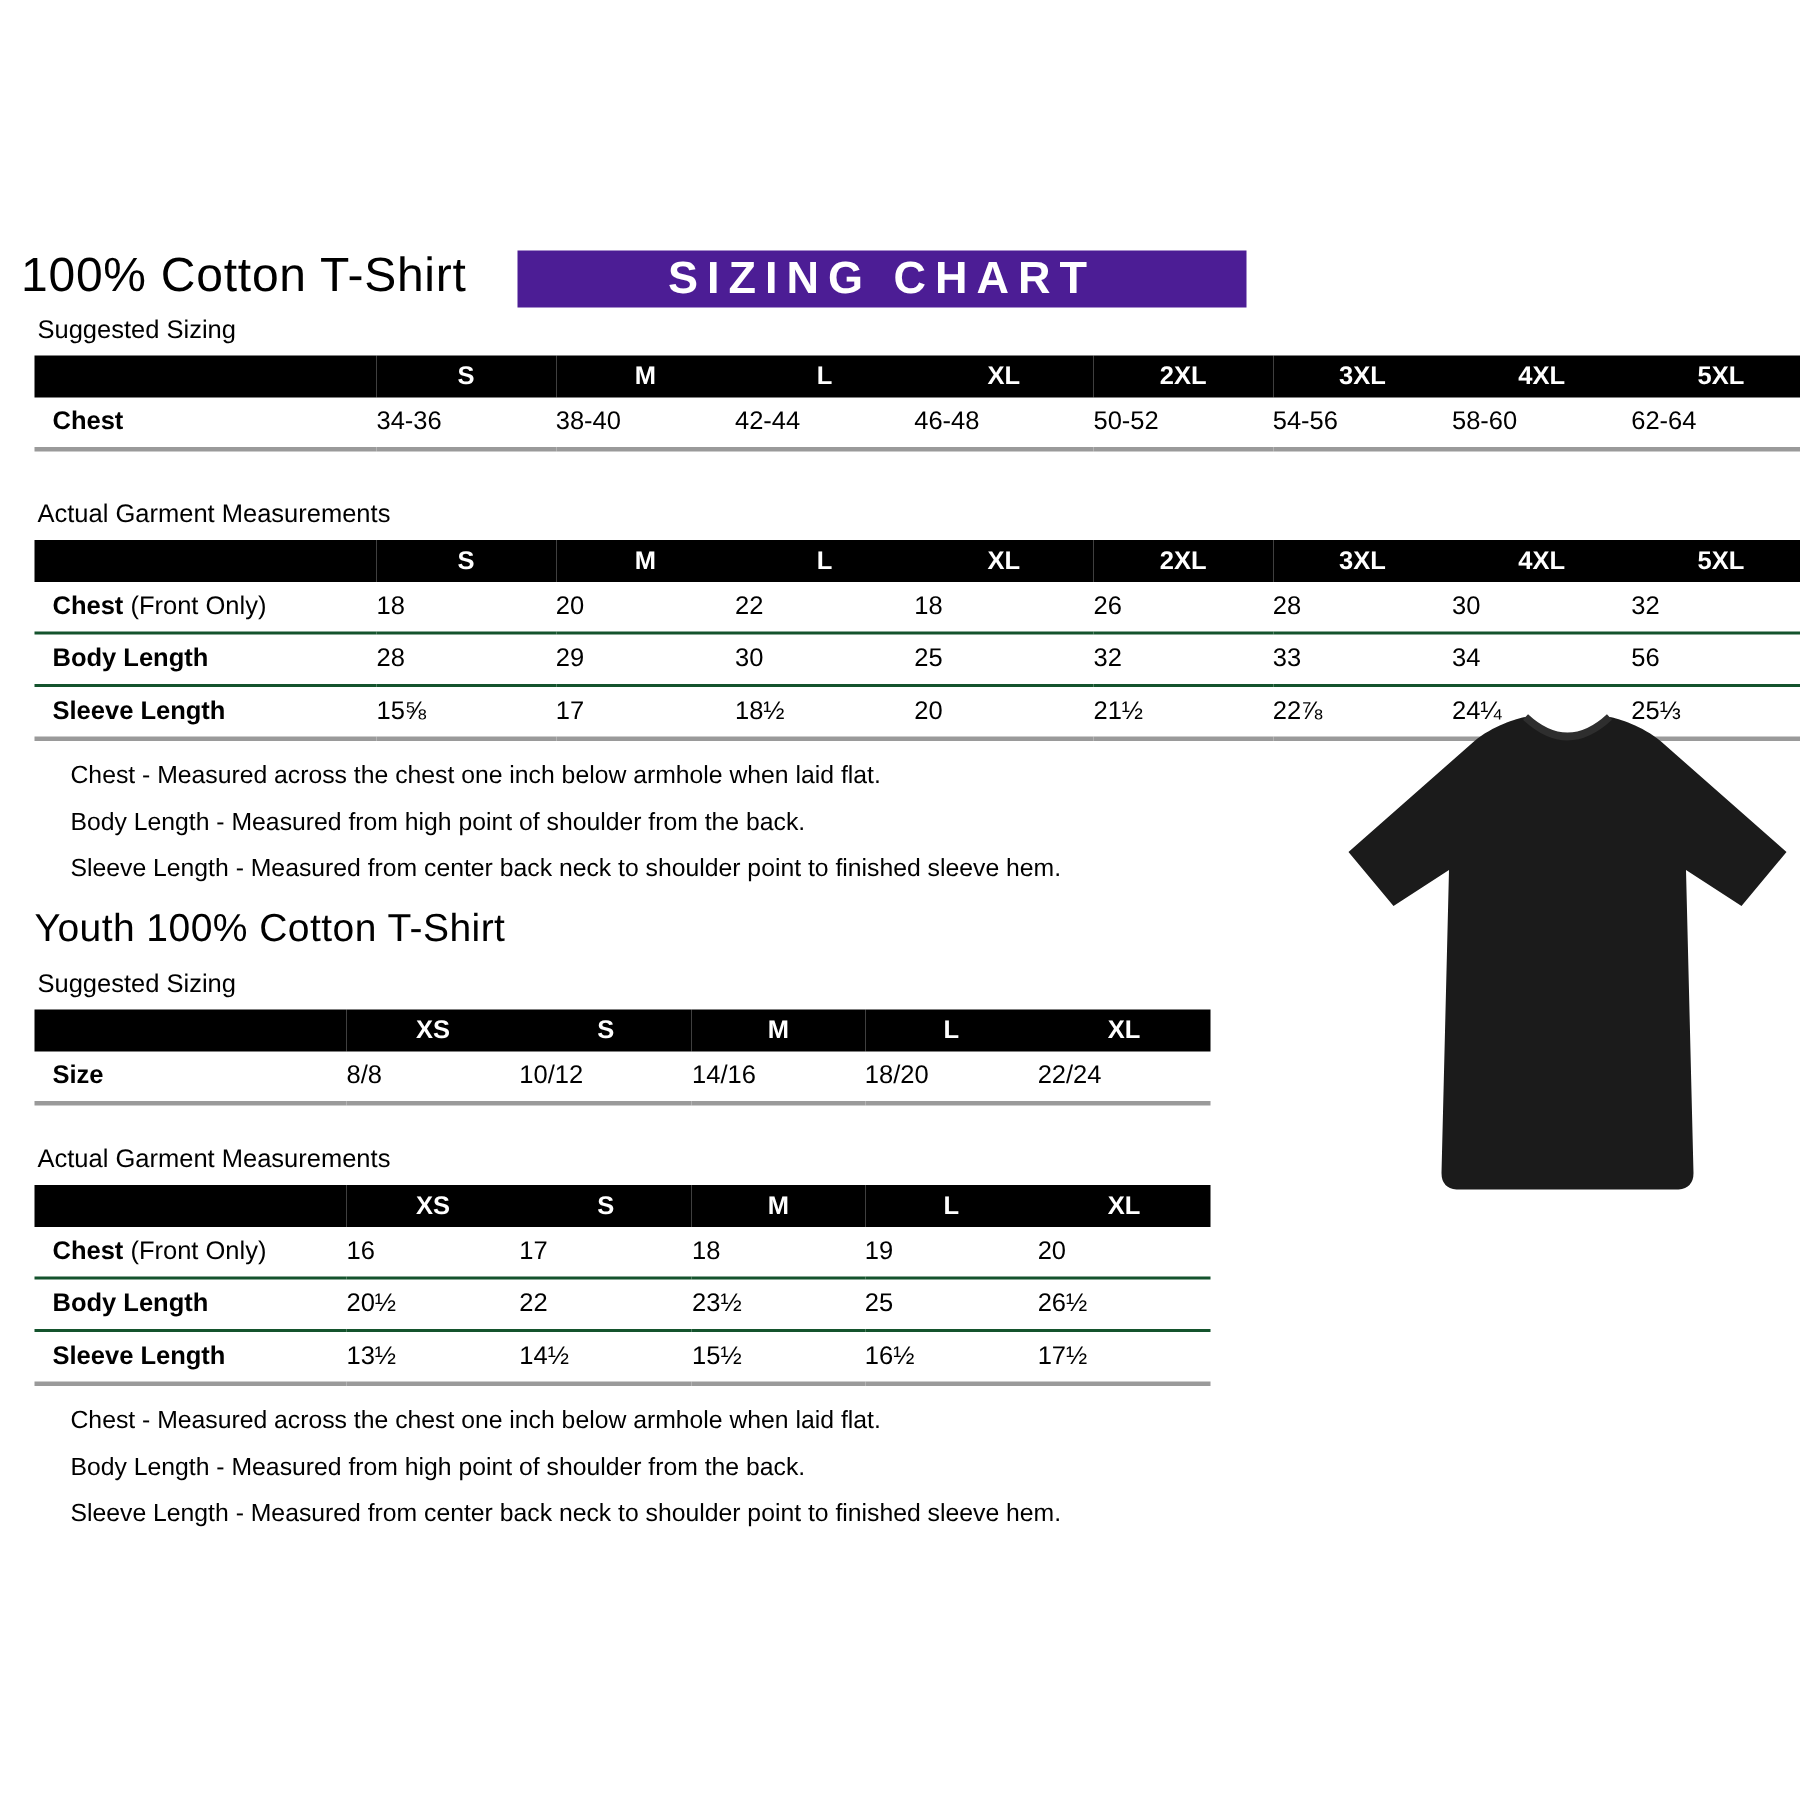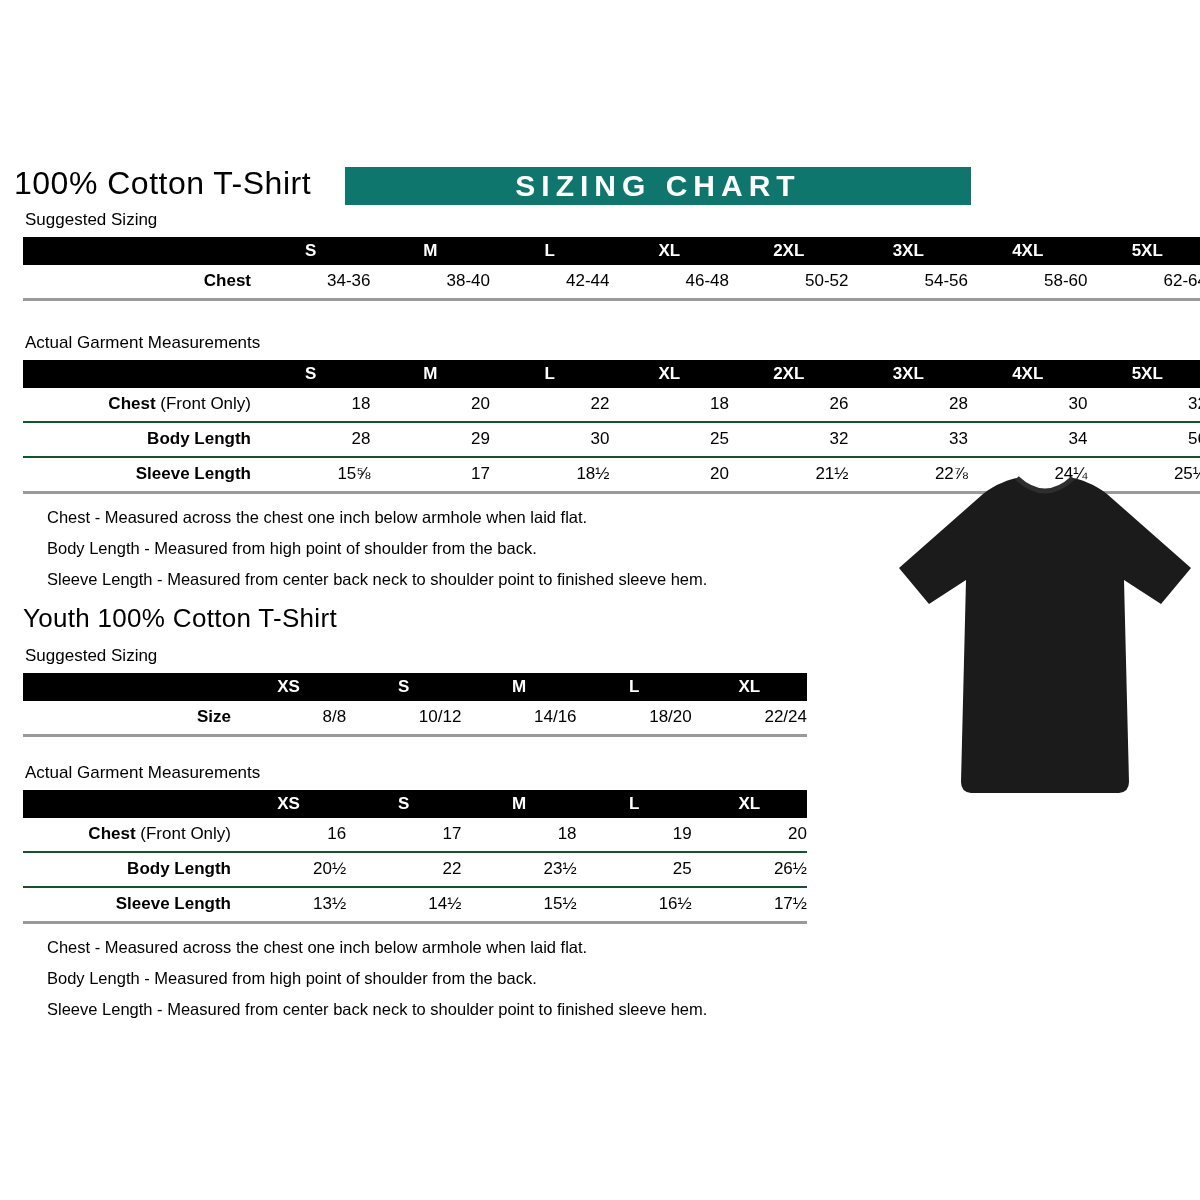--- a/index.html
+++ b/index.html
@@ -22,23 +22,23 @@
     top: 165px;
     margin: 0;
     font-size: 32px;
     font-weight: 400;
     letter-spacing: 0.5px;
   }
   .banner {
     position: absolute;
     left: 345px;
     top: 167px;
-    width: 626px;
+    width: 486px;
     height: 38px;
-    background: #0f766e;
+    background: #4c1d95;
     color: #ffffff;
     display: flex;
     align-items: center;
     justify-content: center;
     font-size: 30px;
     font-weight: 700;
     letter-spacing: 6px;
   }
   .content {
     position: absolute;
@@ -60,28 +60,28 @@
   table.youth { width: 784px; }
   th {
     background: #000000;
     color: #ffffff;
     font-size: 17px;
     font-weight: 700;
     padding: 4px 0;
     text-align: center;
   }
   th.label-col, td.label-col {
-    text-align: right;
+    text-align: left;
     padding-left: 12px;
   }
   table.full  th.label-col { width: 216px; }
   table.youth th.label-col { width: 196px; }
   td {
     font-size: 17px;
-    text-align: right;
+    text-align: left;
     padding: 6px 0 7px 0;
   }
   tbody tr { border-bottom: 2px solid #14532d; }
   tbody tr:last-child { border-bottom: 3px solid #9a9a9a; }
   .row-label-main { font-weight: 700; }
   .row-label-suffix { font-weight: 400; }
   .notes { margin: 14px 0 0 0; }
   .notes p {
     font-size: 16.5px;
     margin: 0 0 12px 24px;

